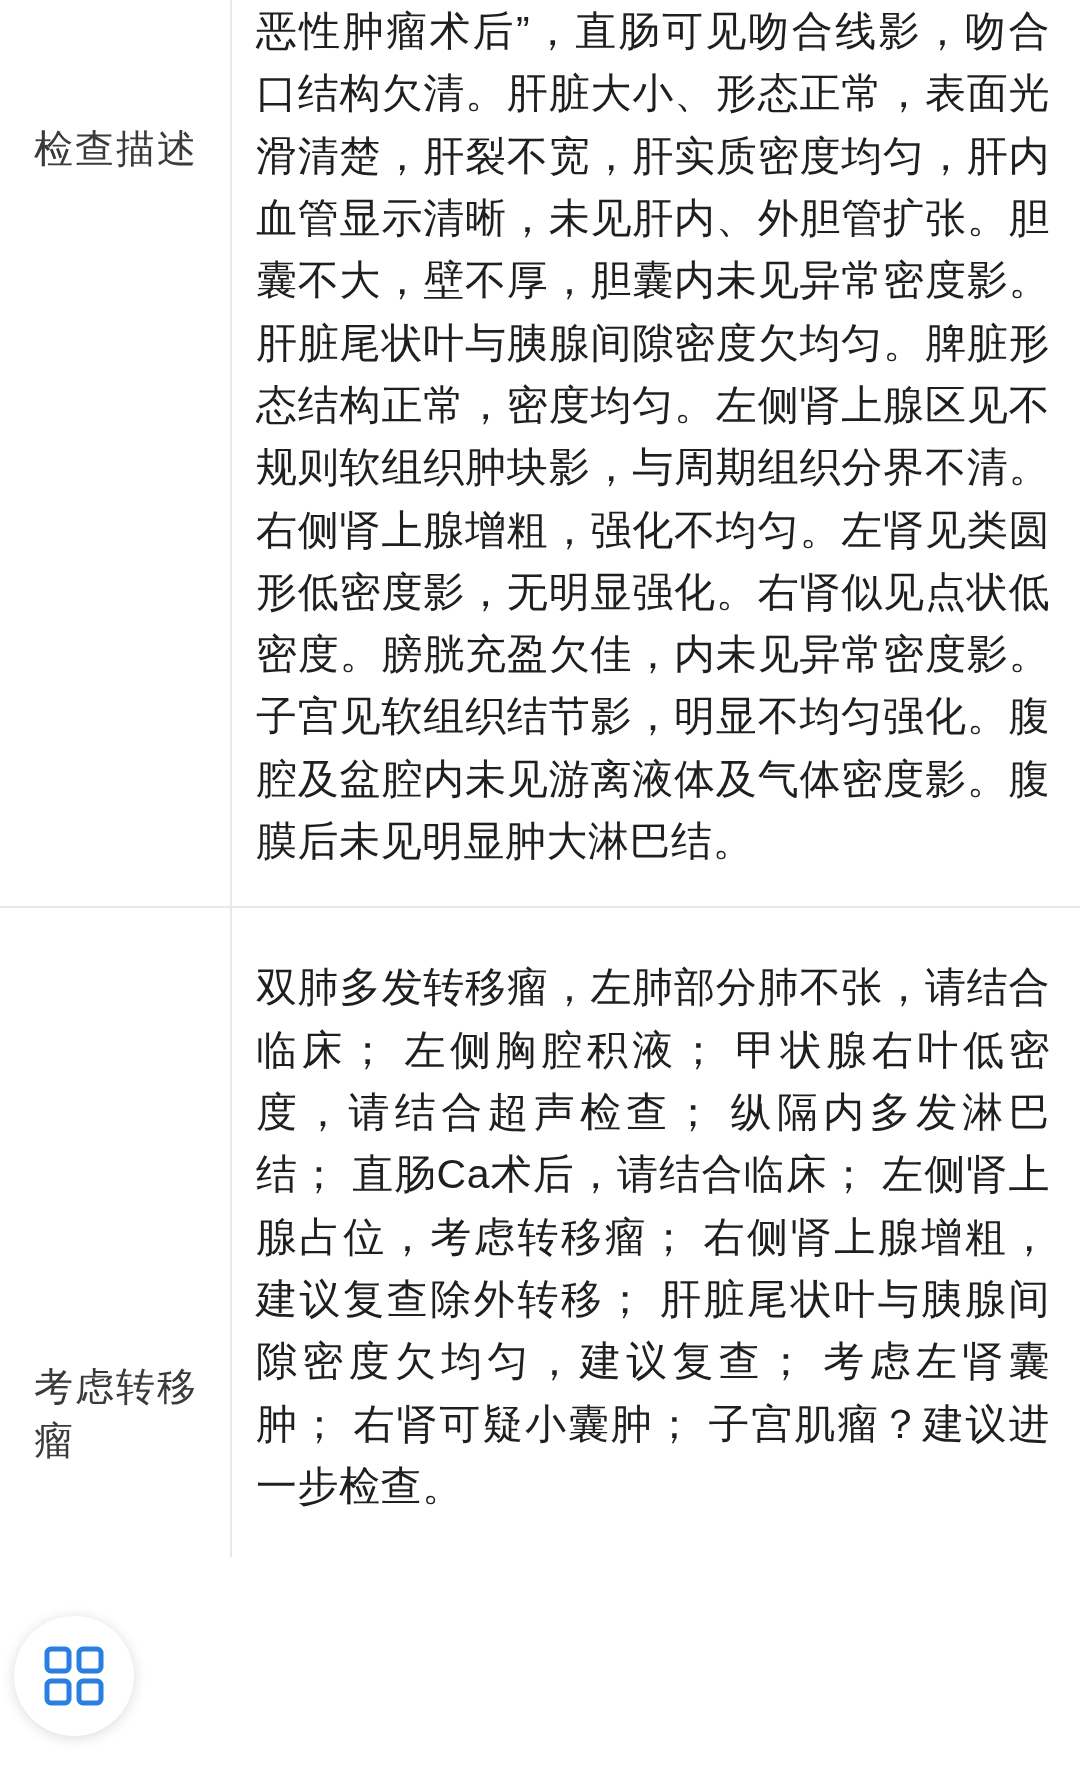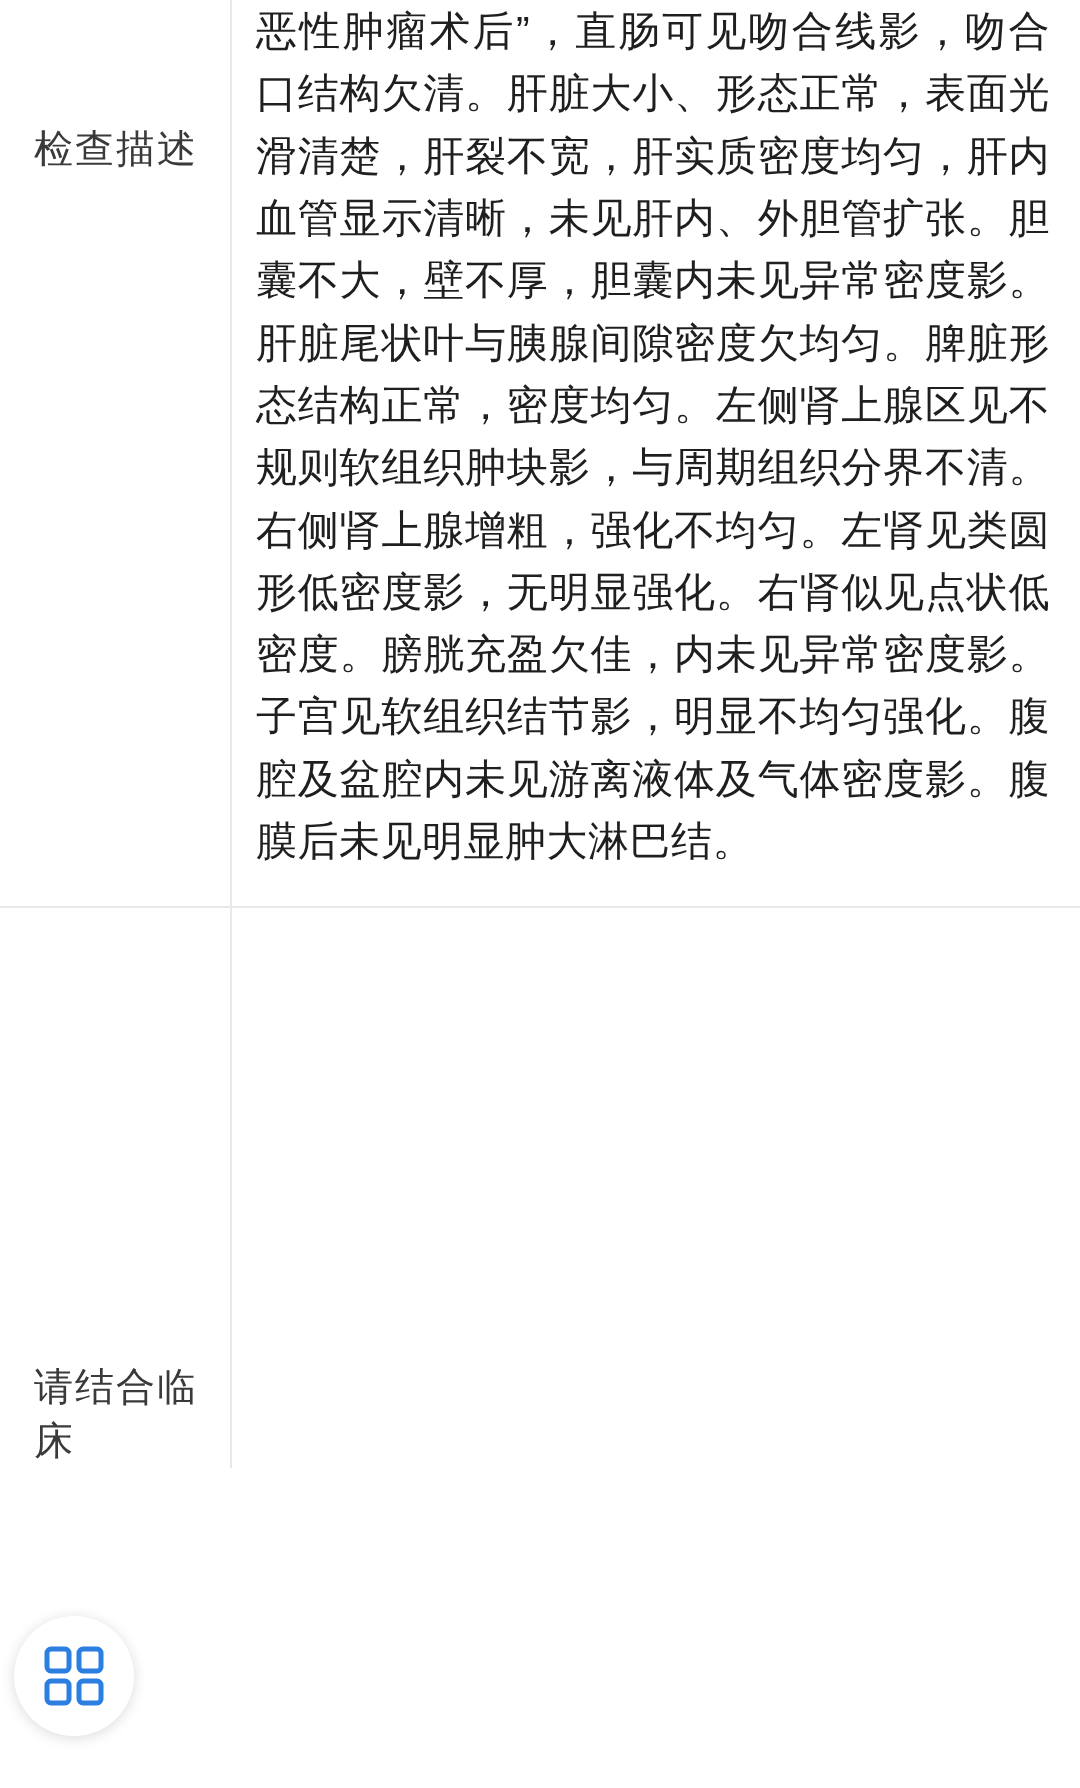--- a/index.html
+++ b/index.html
@@ -103,21 +103,22 @@
 <body>
 
 <div class="report">
 
   <div class="row row-desc">
     <div class="label-cell">检查描述</div>
     <div class="value-cell">恶性肿瘤术后”，直肠可见吻合线影，吻合口结构欠清。肝脏大小、形态正常，表面光滑清楚，肝裂不宽，肝实质密度均匀，肝内血管显示清晰，未见肝内、外胆管扩张。胆囊不大，壁不厚，胆囊内未见异常密度影。肝脏尾状叶与胰腺间隙密度欠均匀。脾脏形态结构正常，密度均匀。左侧肾上腺区见不规则软组织肿块影，与周期组织分界不清。右侧肾上腺增粗，强化不均匀。左肾见类圆形低密度影，无明显强化。右肾似见点状低密度。膀胱充盈欠佳，内未见异常密度影。子宫见软组织结节影，明显不均匀强化。腹腔及盆腔内未见游离液体及气体密度影。腹膜后未见明显肿大淋巴结。</div>
   </div>
 
   <div class="row row-summary">
-    <div class="label-cell">请结合临床</div>
+    <div class="label-cell">考虑转移瘤</div>
+    <div class="value-cell">双肺多发转移瘤，左肺部分肺不张，请结合临床； 左侧胸腔积液； 甲状腺右叶低密度，请结合超声检查； 纵隔内多发淋巴结； 直肠Ca术后，请结合临床； 左侧肾上腺占位，考虑转移瘤； 右侧肾上腺增粗，建议复查除外转移； 肝脏尾状叶与胰腺间隙密度欠均匀，建议复查； 考虑左肾囊肿； 右肾可疑小囊肿； 子宫肌瘤？建议进一步检查。</div>
   </div>
 
 </div>
 
 <div class="fab">
   <span>
     <svg width="60" height="60" viewBox="0 0 60 60" fill="none" xmlns="http://www.w3.org/2000/svg">
       <rect x="3" y="3" width="22" height="22" rx="4" stroke="#2a7fe0" stroke-width="5"></rect>
       <rect x="35" y="3" width="22" height="22" rx="4" stroke="#2a7fe0" stroke-width="5"></rect>
       <rect x="3" y="35" width="22" height="22" rx="4" stroke="#2a7fe0" stroke-width="5"></rect>

